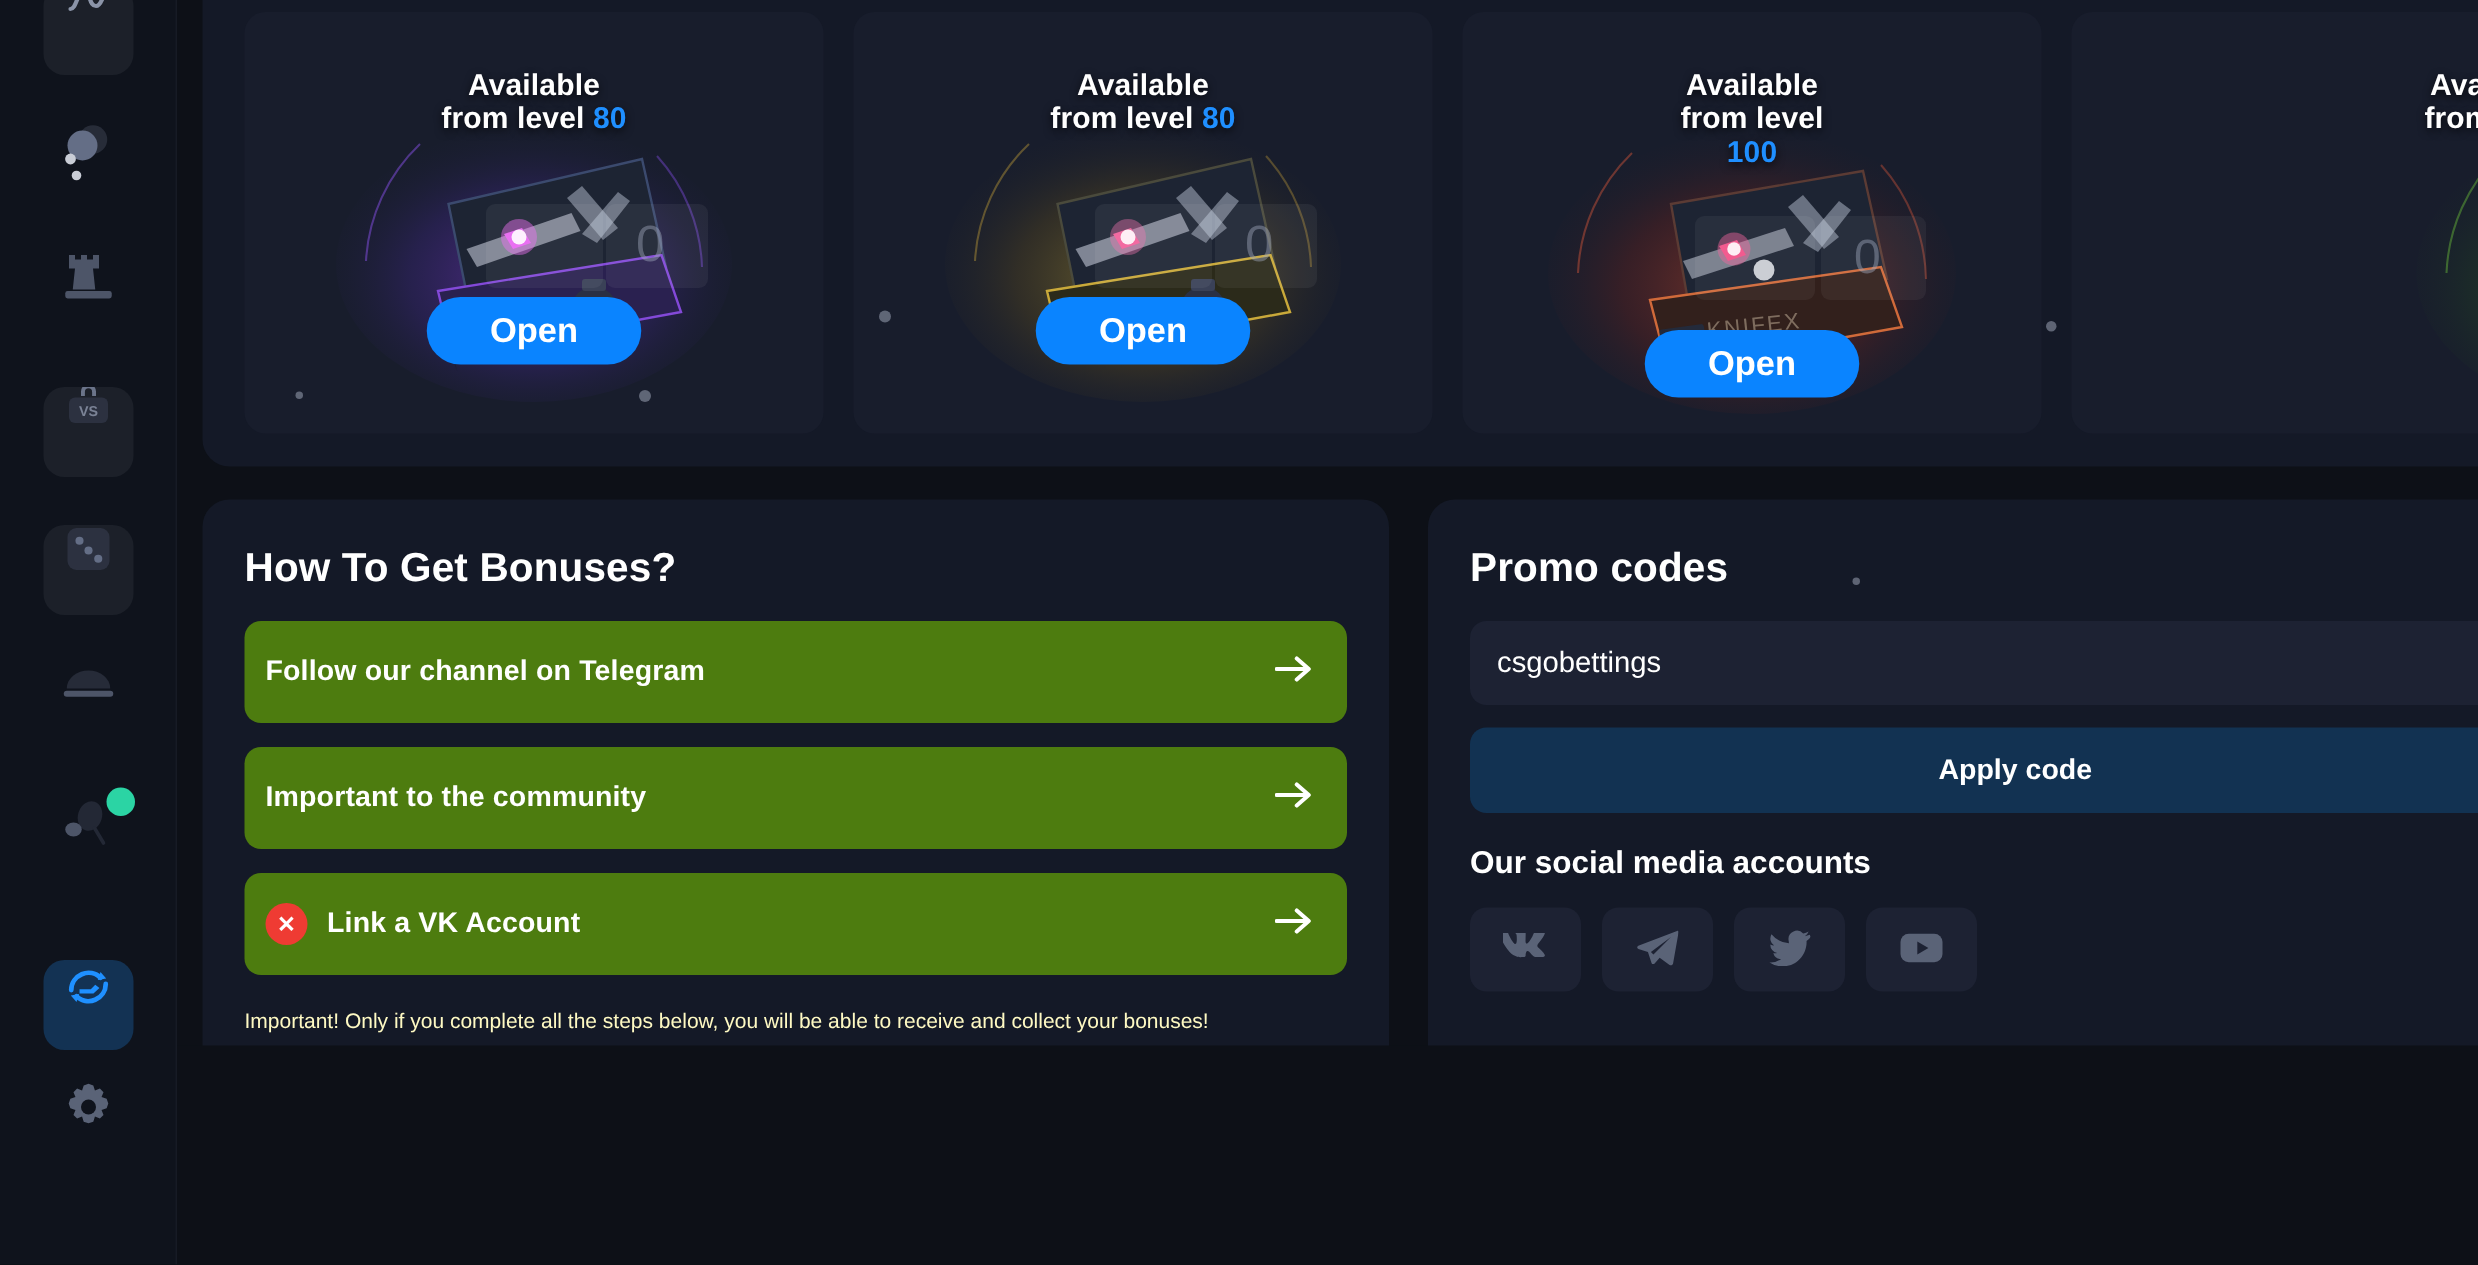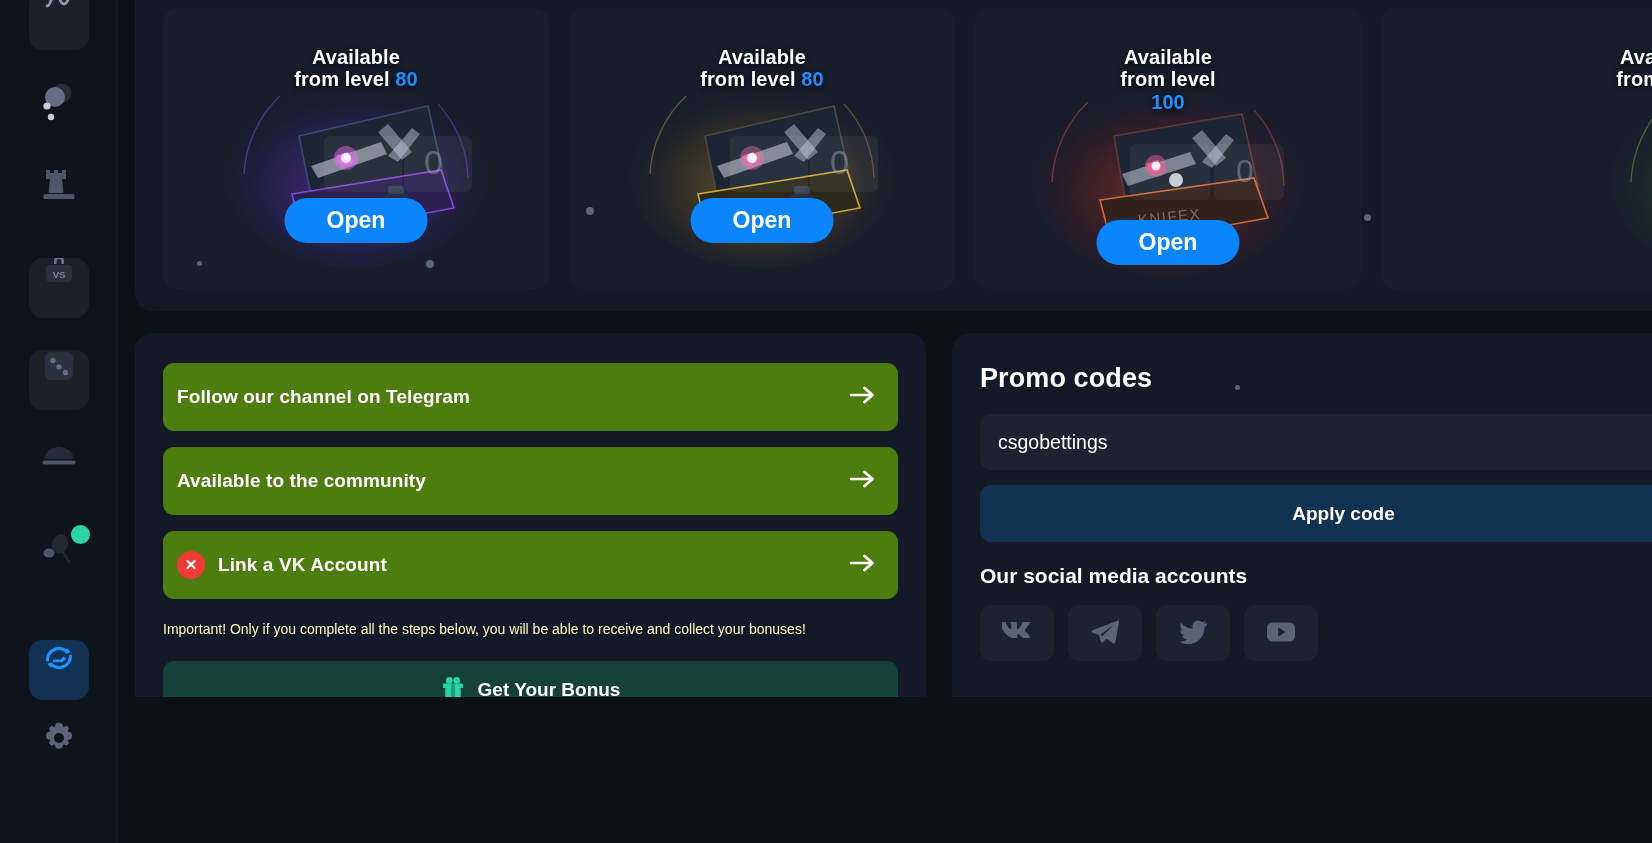--- a/index.html
+++ b/index.html
@@ -463,32 +463,33 @@
       <span class="dot" style="left:291px;top:332px;width:8px;height:8px;"></span>
       <span class="dot" style="left:1229px;top:286px;width:7px;height:7px;"></span>
       <span class="dot" style="left:62px;top:333px;width:5px;height:5px;"></span>
     </section>
 
     <span class="dot" style="position:absolute;left:1117px;top:385px;width:5px;height:5px;"></span>
 
     <section class="bottom-row">
 
       <div class="panel bonuses">
+        <h2 class="panel-h">How To Get Bonuses?</h2>
 
         <div class="task">
           <span class="task-label">Follow our channel on Telegram</span>
           <span class="task-arrow">
             <svg width="26" height="20" viewBox="0 0 26 20">
                 <path d="M1 10 h20 M14.5 3 L22.5 10 L14.5 17" stroke="#ffffff" stroke-width="2.7" fill="none" stroke-linecap="round" stroke-linejoin="round"></path>
               </svg>
           </span>
         </div>
 
         <div class="task">
-          <span class="task-label">Available to the community</span>
+          <span class="task-label">Important to the community</span>
           <span class="task-arrow">
             <svg width="26" height="20" viewBox="0 0 26 20">
                 <path d="M1 10 h20 M14.5 3 L22.5 10 L14.5 17" stroke="#ffffff" stroke-width="2.7" fill="none" stroke-linecap="round" stroke-linejoin="round"></path>
               </svg>
           </span>
         </div>
 
         <div class="task">
           <span class="task-x">✕</span>
           <span class="task-label">Link a VK Account</span>

